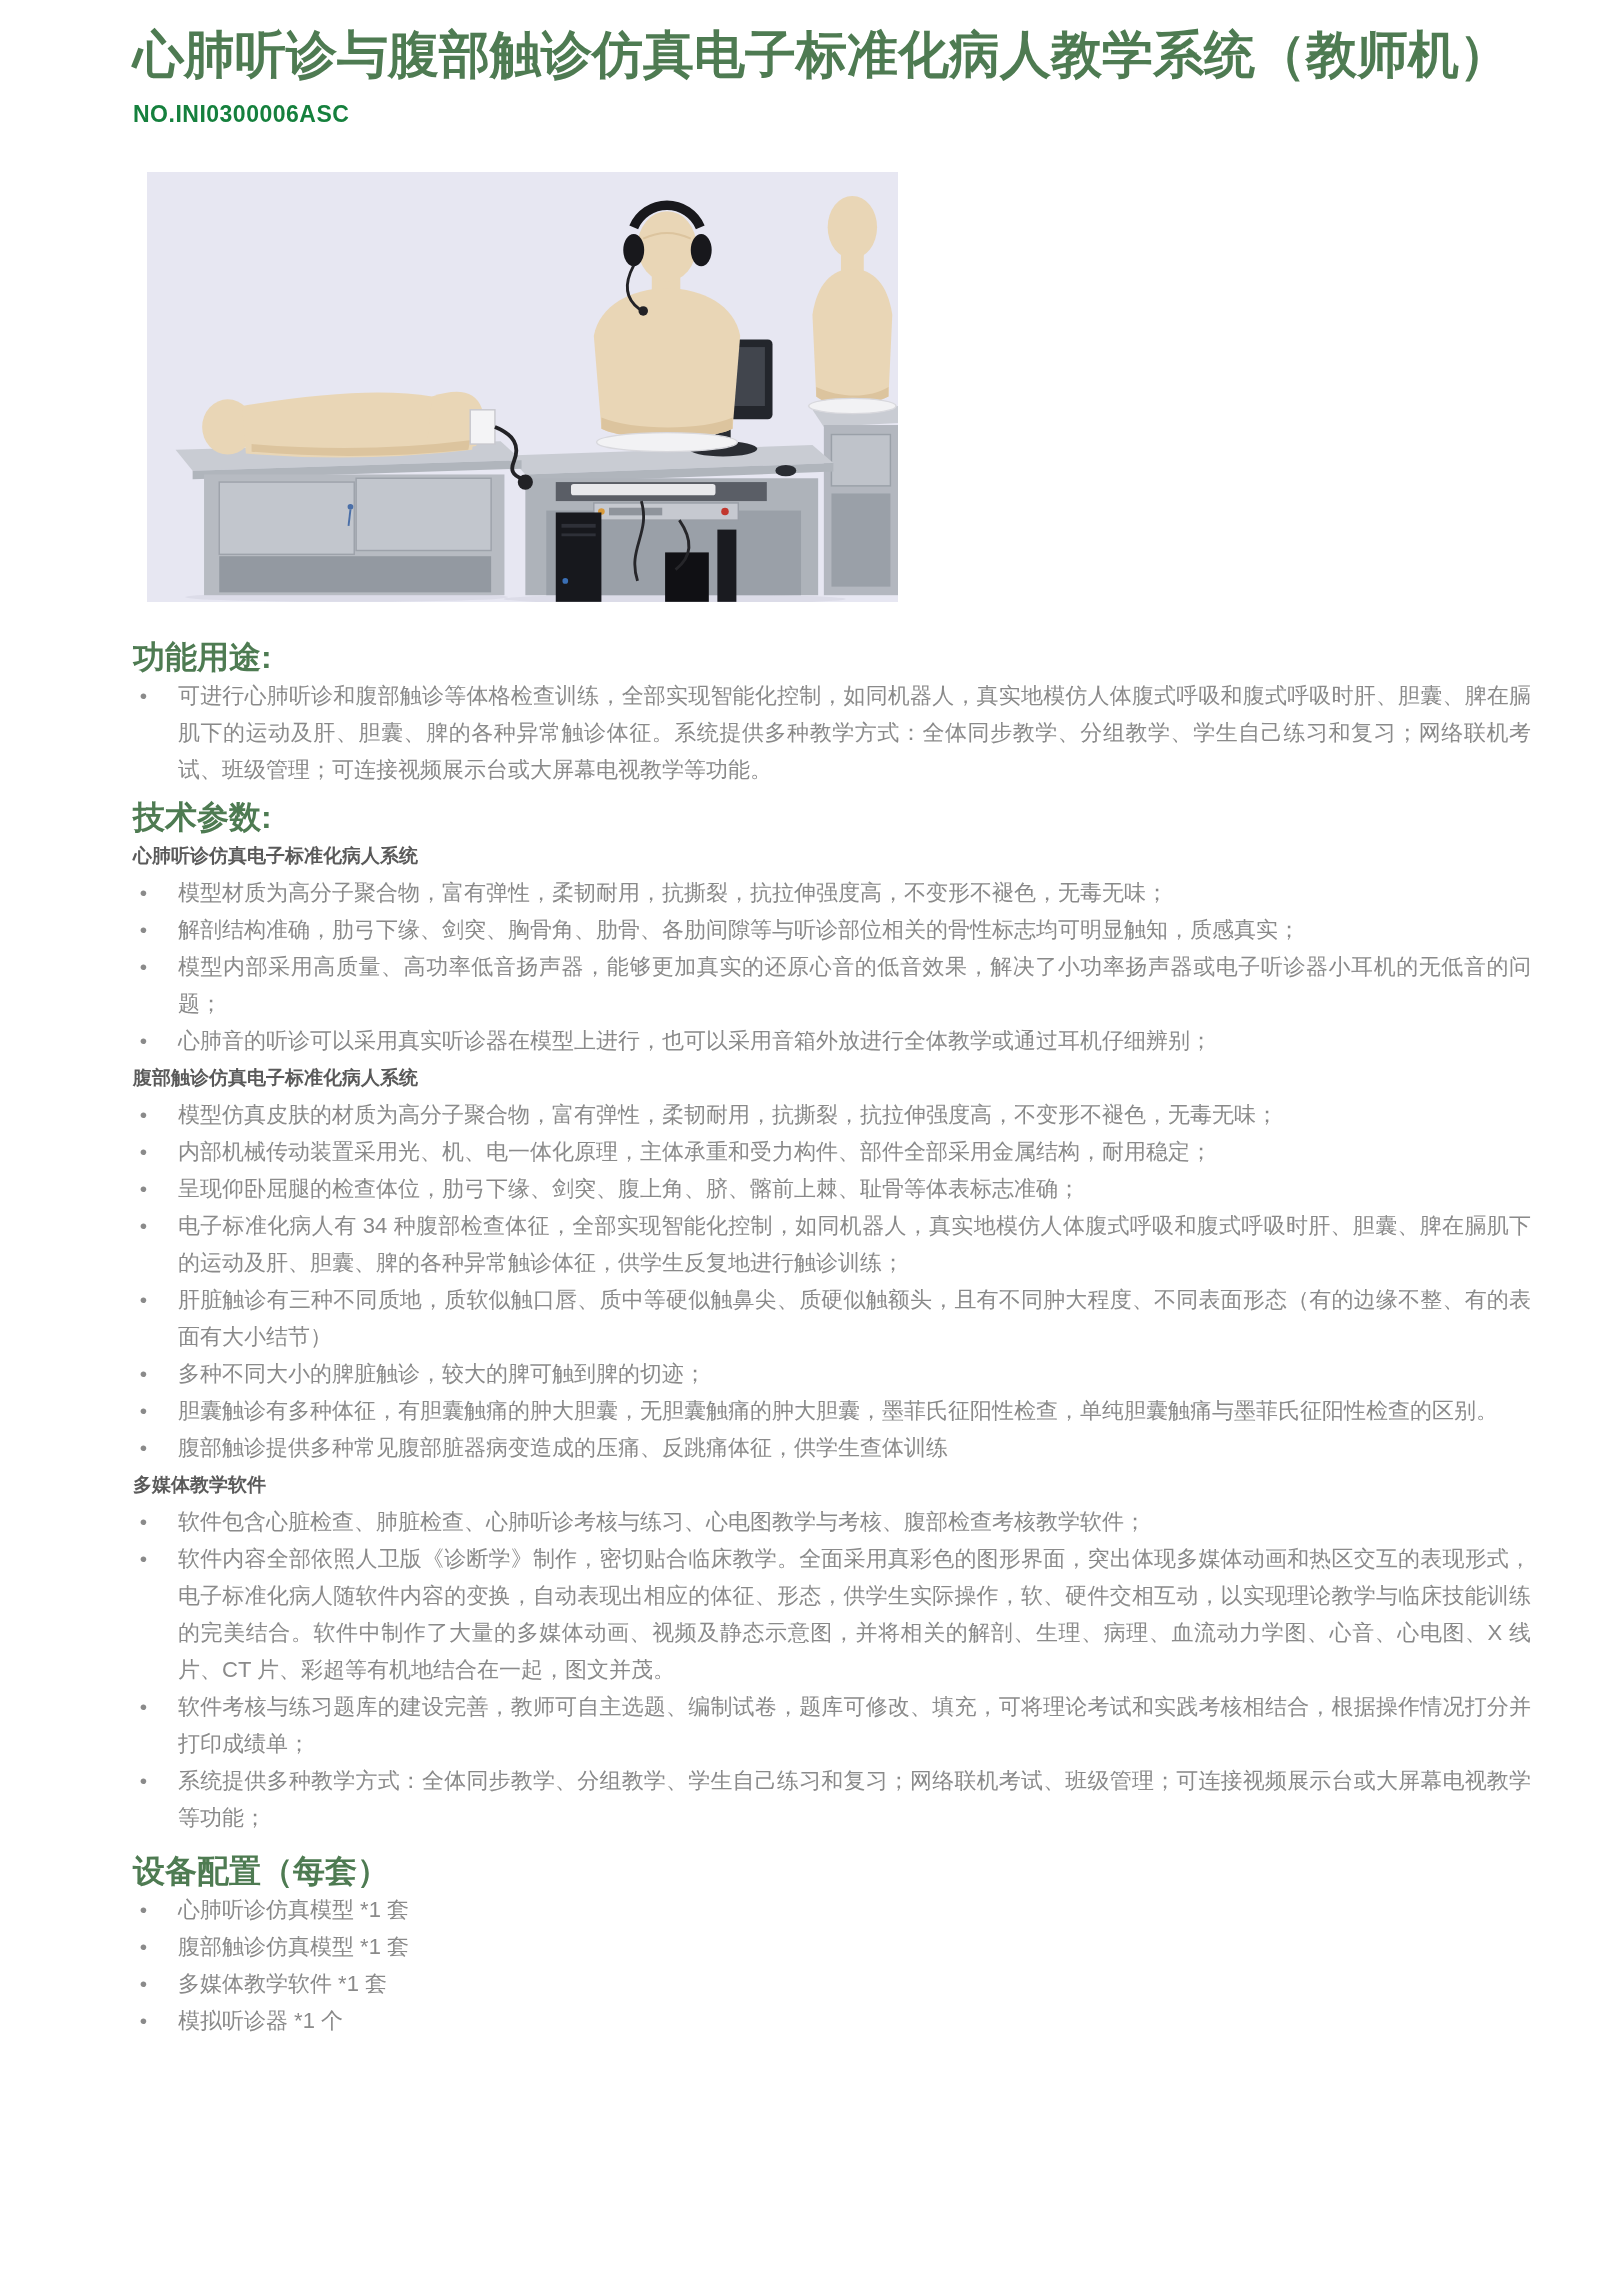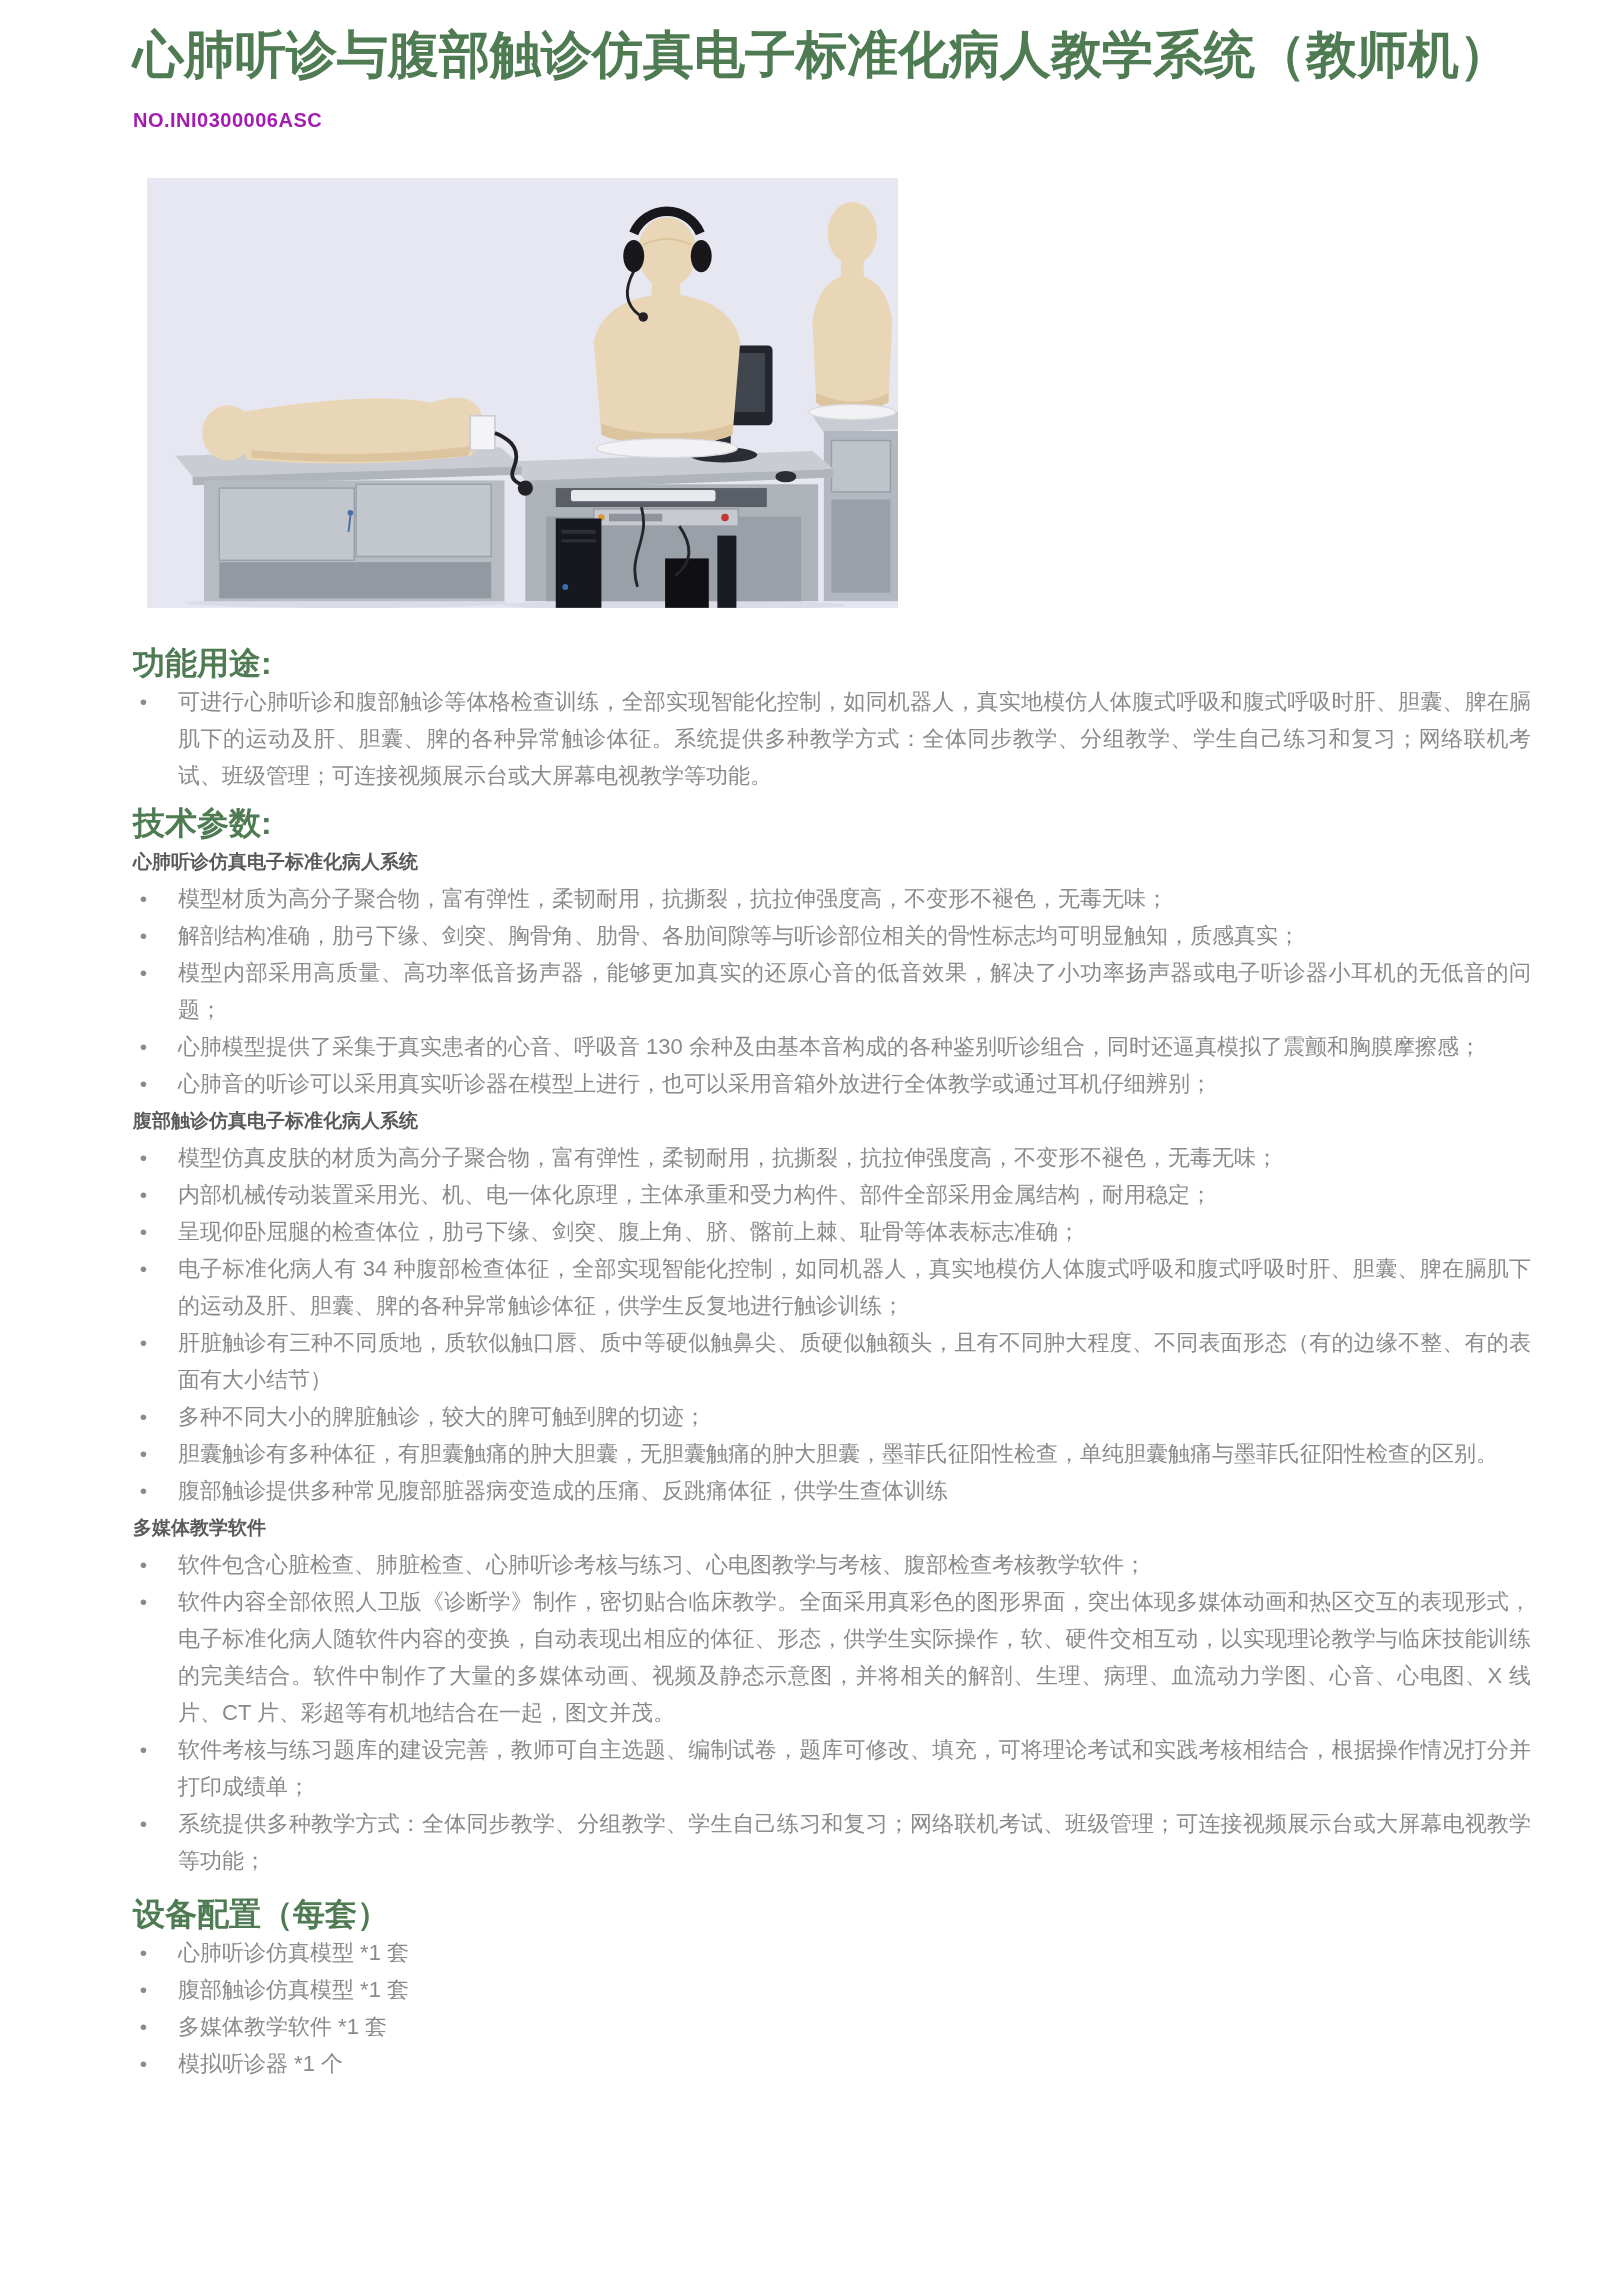--- a/index.html
+++ b/index.html
@@ -7,23 +7,23 @@
     width:1617px;height:2283px;position:relative;overflow:hidden;
     font-family:"Liberation Sans","DejaVu Sans",sans-serif;
   }
   .page{position:absolute;inset:0;background:#ffffff;}
   h1.title{
     margin:27px 57px 0 133px;
     font-size:51px;line-height:55px;font-weight:bold;
     color:#4e7b52;letter-spacing:0px;white-space:nowrap;
   }
   .model-no{
-    margin:20px 57px 0 133px;
-    font-size:20px;line-height:36px;font-weight:bold;
-    color:#a21caf;letter-spacing:0.5px;
+    margin:14px 57px 0 133px;
+    font-size:23px;line-height:36px;font-weight:bold;
+    color:#15803d;letter-spacing:0.5px;
   }
   .photo{
     position:relative;margin:40px 0 0 147px;
     width:751px;height:430px;background:#e7e7f2;
   }
   .sec{margin-left:133px;margin-right:86px;}
   .sec h2{
     margin:0;font-size:32px;line-height:39px;font-weight:bold;color:#4e7b52;
   }
   .mb16{margin-bottom:15px;}
@@ -155,21 +155,20 @@
   </section>
 
   <section class="sec s3">
     <h2 class="mb8">技术参数:</h2>
 
     <h3 class="sub">心肺听诊仿真电子标准化病人系统</h3>
     <ul class="blist">
       <li>模型材质为高分子聚合物，富有弹性，柔韧耐用，抗撕裂，抗拉伸强度高，不变形不褪色，无毒无味；</li>
       <li>解剖结构准确，肋弓下缘、剑突、胸骨角、肋骨、各肋间隙等与听诊部位相关的骨性标志均可明显触知，质感真实；</li>
       <li>模型内部采用高质量、高功率低音扬声器，能够更加真实的还原心音的低音效果，解决了小功率扬声器或电子听诊器小耳机的无低音的问题；</li>
-      <li>心肺模型提供了采集于真实患者的心音、呼吸音 130 余种及由基本音构成的各种鉴别听诊组合，同时还逼真模拟了震颤和胸膜摩擦感；</li>
       <li>心肺音的听诊可以采用真实听诊器在模型上进行，也可以采用音箱外放进行全体教学或通过耳机仔细辨别；</li>
     </ul>
 
     <h3 class="sub">腹部触诊仿真电子标准化病人系统</h3>
     <ul class="blist">
       <li>模型仿真皮肤的材质为高分子聚合物，富有弹性，柔韧耐用，抗撕裂，抗拉伸强度高，不变形不褪色，无毒无味；</li>
       <li>内部机械传动装置采用光、机、电一体化原理，主体承重和受力构件、部件全部采用金属结构，耐用稳定；</li>
       <li>呈现仰卧屈腿的检查体位，肋弓下缘、剑突、腹上角、脐、髂前上棘、耻骨等体表标志准确；</li>
       <li>电子标准化病人有 34 种腹部检查体征，全部实现智能化控制，如同机器人，真实地模仿人体腹式呼吸和腹式呼吸时肝、胆囊、脾在膈肌下的运动及肝、胆囊、脾的各种异常触诊体征，供学生反复地进行触诊训练；</li>
       <li>肝脏触诊有三种不同质地，质软似触口唇、质中等硬似触鼻尖、质硬似触额头，且有不同肿大程度、不同表面形态（有的边缘不整、有的表面有大小结节）</li>

